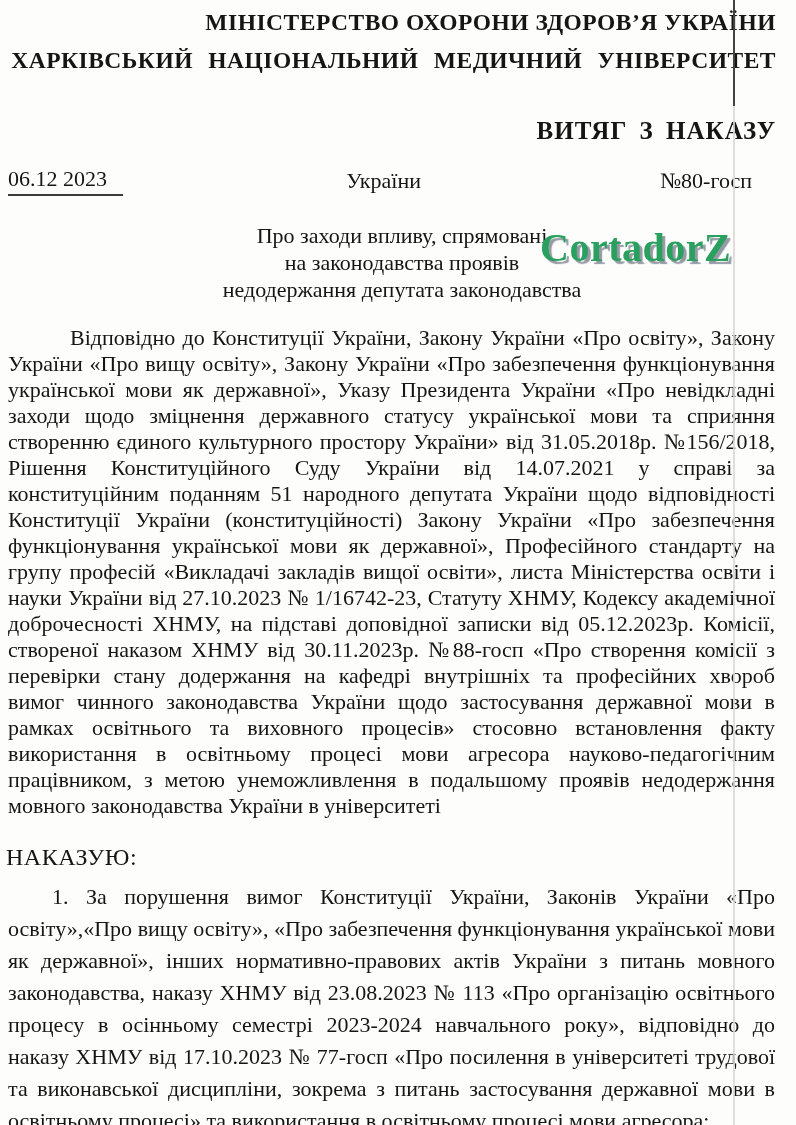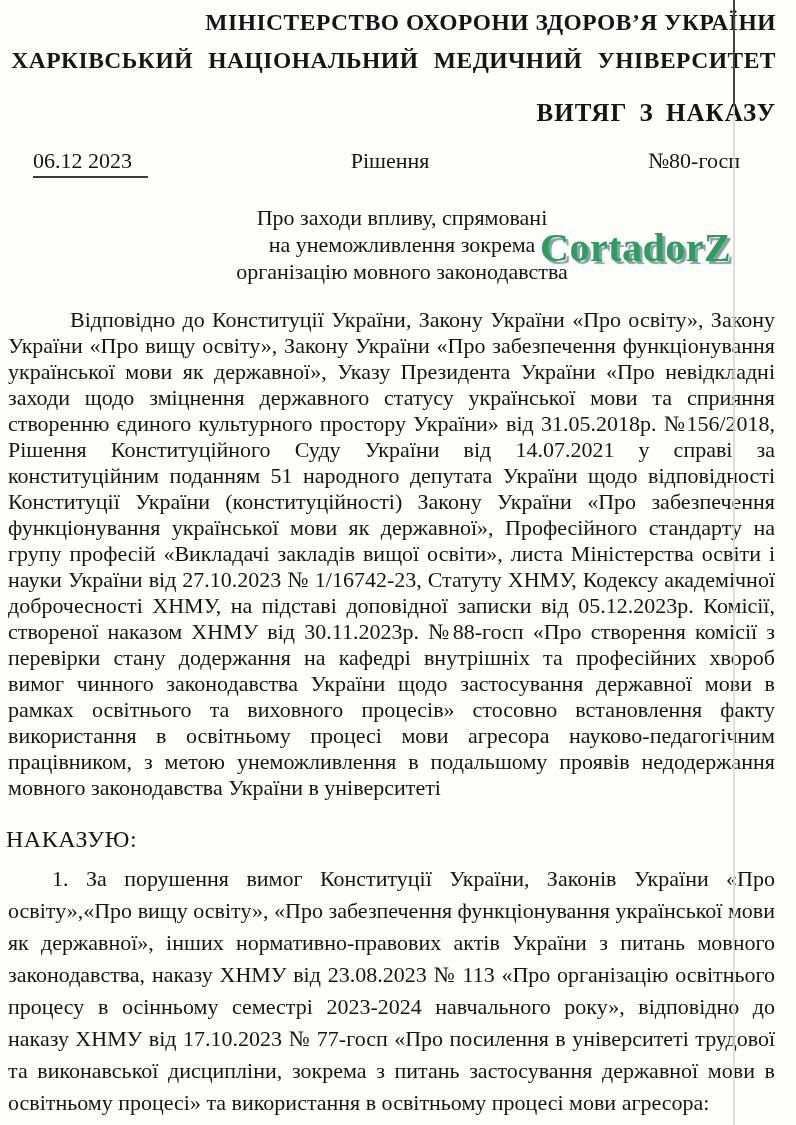--- a/index.html
+++ b/index.html
@@ -16,27 +16,27 @@
   .header-block { padding: 8px 20px 0 8px; text-align: right; font-family: Liberation Serif, serif; }
   .ministry-line {
     font-size: 23.5px; font-weight: bold; line-height: 28px; letter-spacing: .5px;
   }
   .university-line {
     font-size: 23.5px; font-weight: bold; line-height: 28px;
     margin-top: 10px; word-spacing: 9px; letter-spacing: .5px;
   }
   .doc-type {
     font-size: 25px; font-weight: bold; line-height: 30px;
-    margin-top: 24px; letter-spacing: 1px; word-spacing: 5px;
+    margin-top: 42px; letter-spacing: 1px; word-spacing: 5px;
   }
   
   .meta-row {
-    margin-top: 20px; padding: 0 20px;
-    display: flex; justify-content: space-between; align-items: flex-start;
-    font-size: 22px; line-height: 26px; margin-left: 13px;
+    margin-top: 20px; padding: 0 8px;
+    display: flex; justify-content: space-between; align-items: center;
+    font-size: 22px; line-height: 26px;
   }
   .meta-date { border-bottom: 2px solid #3c3a3a; padding-right: 16px; padding-bottom: 2px; }
   .meta-city { transform: translateX(-8px); }
   .meta-number { padding-right: 36px; }
   
   .subject-block {
     margin-top: 26px; padding-left: 8px;
     font-size: 22px; line-height: 27px; text-align: center;
   }
   
@@ -77,28 +77,28 @@
 <div class="page">
 
   <div class="header-block">
     <div class="ministry-line">МІНІСТЕРСТВО ОХОРОНИ ЗДОРОВ’Я УКРАЇНИ</div>
     <div class="university-line">ХАРКІВСЬКИЙ НАЦІОНАЛЬНИЙ МЕДИЧНИЙ УНІВЕРСИТЕТ</div>
     <div class="doc-type">ВИТЯГ З НАКАЗУ</div>
   </div>
 
   <div class="meta-row">
     <span class="meta-date">06.12 2023</span>
-    <span class="meta-city">Рішення</span>
+    <span class="meta-city">України</span>
     <span class="meta-number">№80-госп</span>
   </div>
 
   <div class="subject-block">
     <div>Про заходи впливу, спрямовані</div>
-    <div>на унеможливлення зокрема</div>
-    <div>організацію мовного законодавства</div>
+    <div>на законодавства проявів</div>
+    <div>недодержання депутата законодавства</div>
   </div>
 
   <div class="watermark" style="color: rgb(42, 160, 95); --wm-shadow: #949aa3;">CortadorZ</div>
 
   <p class="preamble">Відповідно до Конституції України, Закону України «Про освіту», Закону України «Про вищу освіту», Закону України «Про забезпечення функціонування української мови як державної», Указу Президента України «Про невідкладні заходи щодо зміцнення державного статусу української мови та сприяння створенню єдиного культурного простору України» від 31.05.2018р. №156/2018, Рішення Конституційного Суду України від 14.07.2021 у справі за конституційним поданням 51 народного депутата України щодо відповідності Конституції України (конституційності) Закону України «Про забезпечення функціонування української мови як державної», Професійного стандарту на групу професій «Викладачі закладів вищої освіти», листа Міністерства освіти і науки України від 27.10.2023 № 1/16742-23, Статуту ХНМУ, Кодексу академічної доброчесності ХНМУ, на підставі доповідної записки від 05.12.2023р. Комісії, створеної наказом ХНМУ від 30.11.2023р. №88-госп «Про створення комісії з перевірки стану додержання на кафедрі внутрішніх та професійних хвороб вимог чинного законодавства України щодо застосування державної мови в рамках освітнього та виховного процесів» стосовно встановлення факту використання в освітньому процесі мови агресора науково-педагогічним працівником, з метою унеможливлення в подальшому проявів недодержання мовного законодавства України в університеті</p>
 
   <div class="decree-word">НАКАЗУЮ:</div>
 
   <p class="item-1">1. За порушення вимог Конституції України, Законів України «Про освіту»,«Про вищу освіту», «Про забезпечення функціонування української мови як державної», інших нормативно-правових актів України з питань мовного законодавства, наказу ХНМУ від 23.08.2023 № 113 «Про організацію освітнього процесу в осінньому семестрі 2023-2024 навчального року», відповідно до наказу ХНМУ від 17.10.2023 № 77-госп «Про посилення в університеті трудової та виконавської дисципліни, зокрема з питань застосування державної мови в освітньому процесі» та використання в освітньому процесі мови агресора:</p>
 

